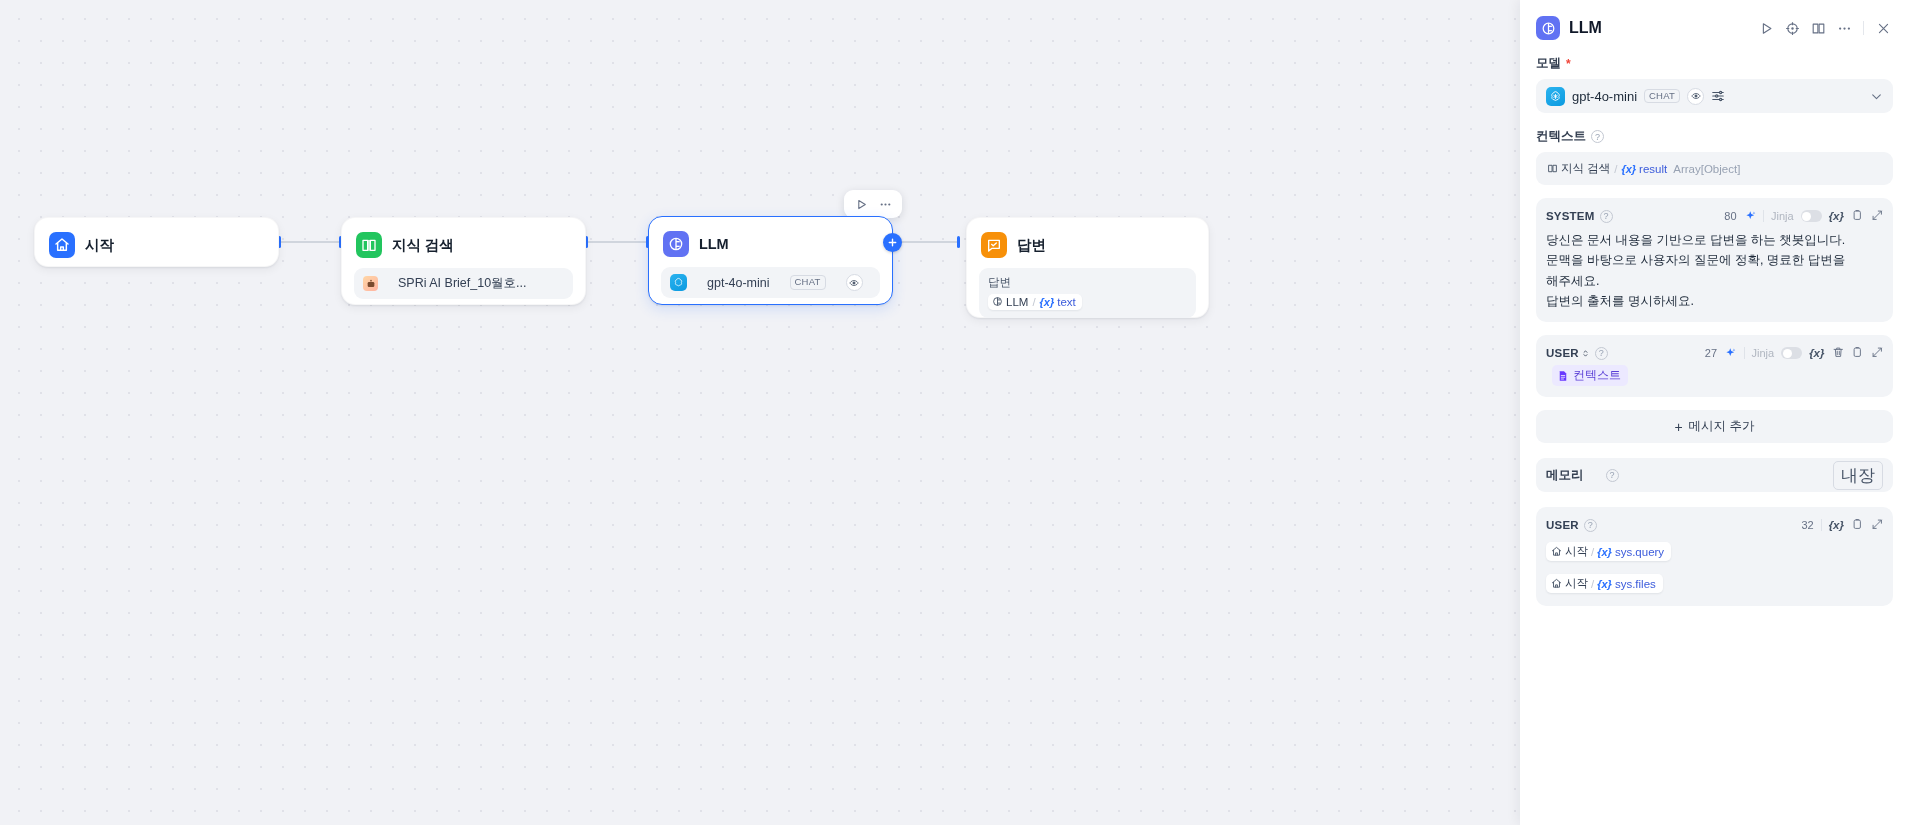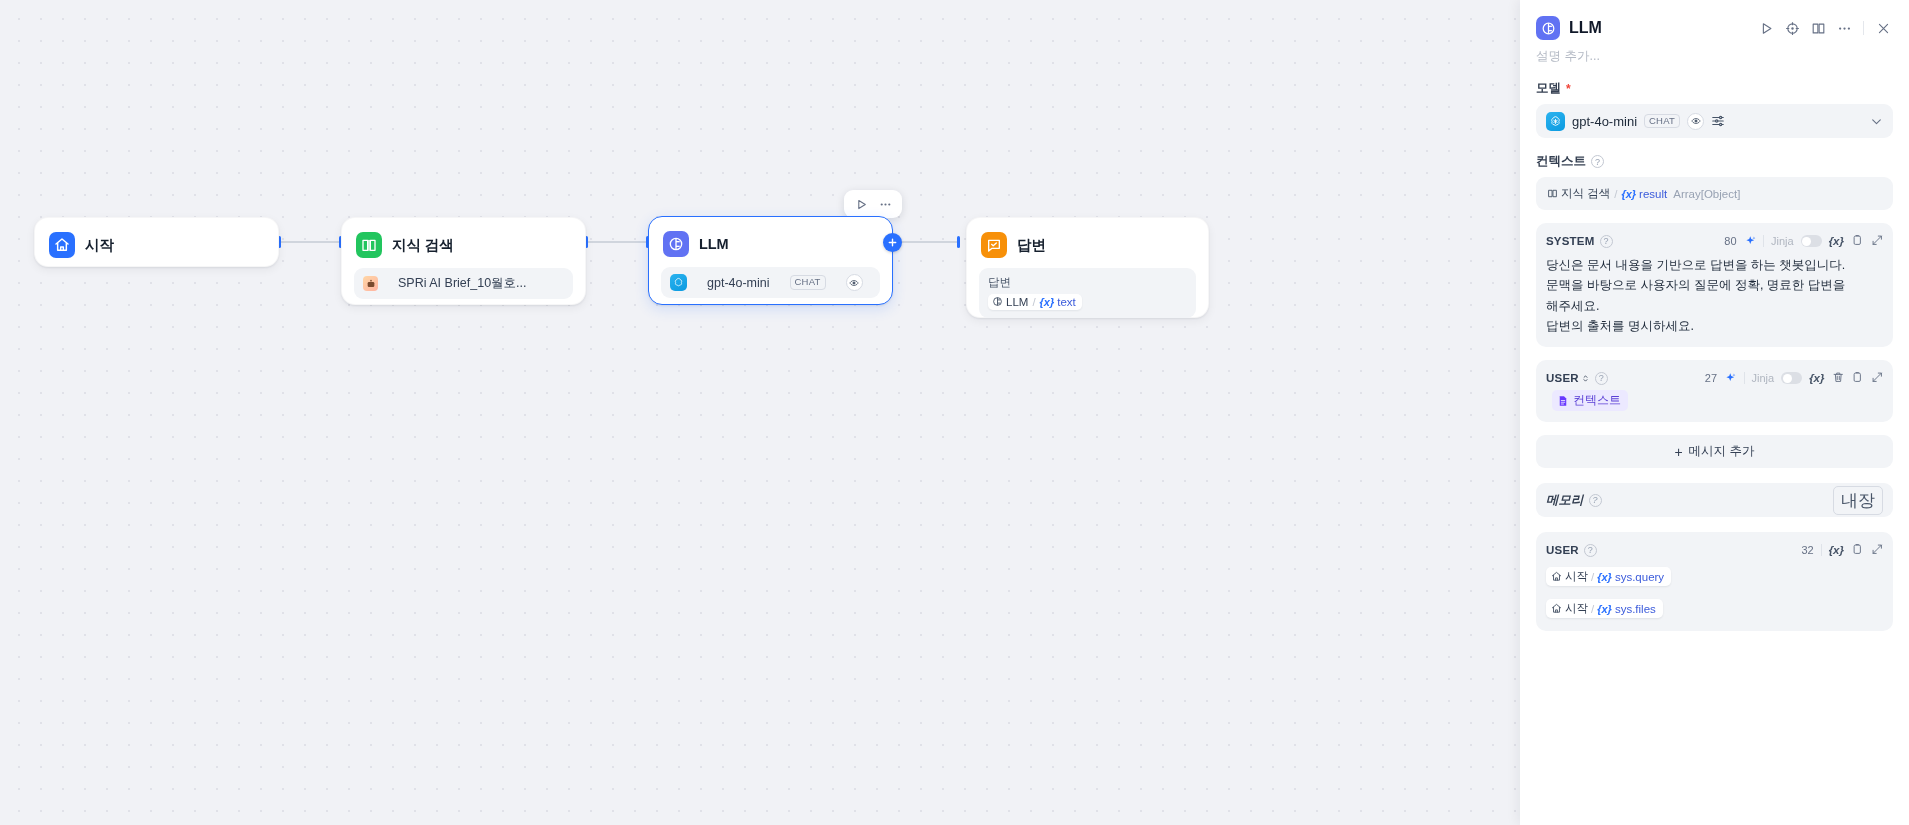--- a/index.html
+++ b/index.html
@@ -374,21 +374,21 @@
     border-radius: 9px;
     height: 34px;
     display: flex;
     align-items: center;
     padding: 0 10px;
   }
   .memory-label {
     font-size: 12.5px;
     font-weight: 700;
     color: #354052;
-    display: flex; align-items: center; gap: 5px; font-style: italic;
+    display: flex; align-items: center; gap: 22px;
   }
   .pill {
     margin-left: auto;
     border: 1px solid #d7dbe3;
     border-radius: 5px;
     font-size: 17px;
     color: #475467;
     padding: 2px 7px;
     background: #f2f4f7;
   }
@@ -581,21 +581,20 @@
       </span>
       <span class="p-divider-v"></span>
       <span class="ab">
         <svg viewBox="0 0 24 24" fill="none" stroke="currentColor" stroke-width="1.8" stroke-linecap="round">
             <path d="M5.5 5.5l13 13M18.5 5.5l-13 13"></path>
           </svg>
       </span>
     </span>
   </div>
 
-  <div class="p-desc">설명 추가...</div>
 
 
   <div class="p-scroll">
 
     <div class="field-label">
       <span>모델</span>
       <span class="req">*</span>
     </div>
     <div class="model-select">
       <span class="openai-ico">

